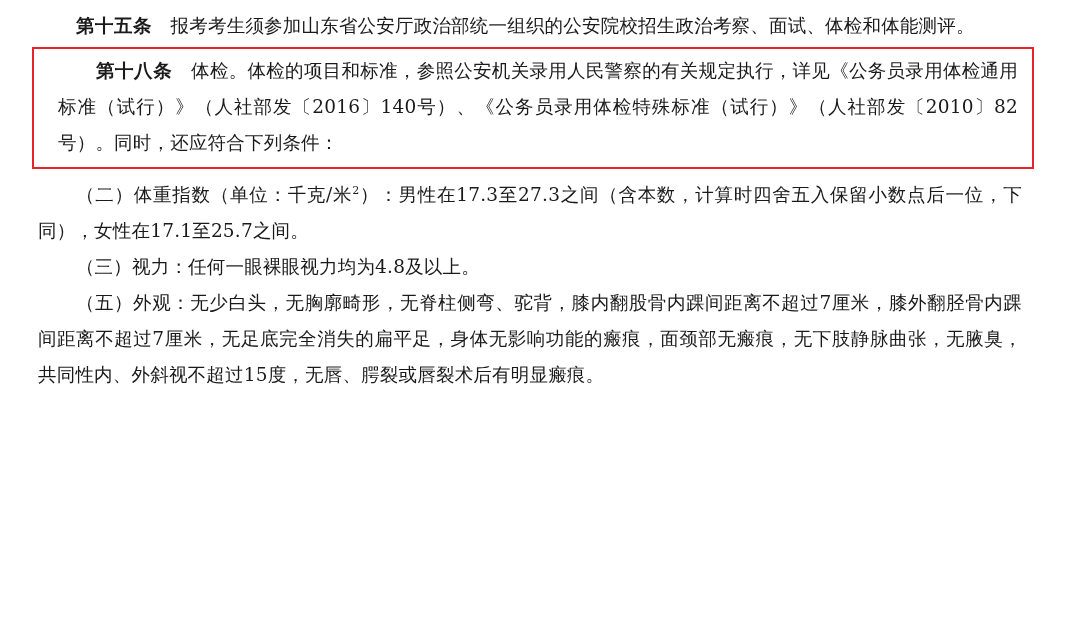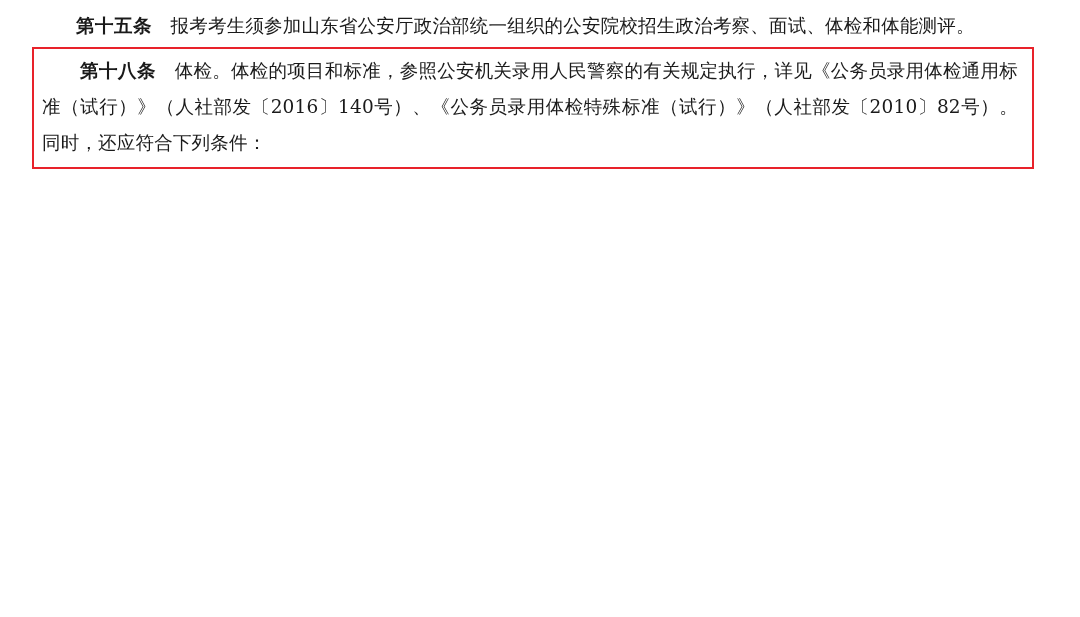--- a/index.html
+++ b/index.html
@@ -32,21 +32,21 @@
   .indent {
     text-indent: 2.05em;
   }
   .art-label {
     font-weight: bold;
     letter-spacing: 0.5px;
   }
   .highlight-box {
     border: 2px solid #e8222a;
     box-sizing: border-box;
-    padding: 4px 14px 6px 8px;
+    padding: 4px 14px 6px 24px;
     margin: 3px 0 8px -6px;
     width: 1002px;
   }
   .highlight-box .para {
     text-indent: 2.05em;
   }
   .sup {
     font-size: 11px;
     vertical-align: super;
     line-height: 0;
@@ -62,17 +62,20 @@
 
   <p class="para indent"><span class="art-label">第十五条</span><span>　报考考生须参加山东省公安厅政治部统一组织的公安院校招生政治考察、面试、体检和体能测评。</span></p>
 
 
 
   <div class="highlight-box" style="border-color: rgb(232, 34, 42);">
     <p class="para"><span class="art-label">第十八条</span><span>　体检。体检的项目和标准，参照公安机关录用人民警察的有关规定执行，详见《公务员录用体检通用标准（试行）》（人社部发〔2016〕140号）、《公务员录用体检特殊标准（试行）》（人社部发〔2010〕82号）。同时，还应符合下列条件：</span></p>
   </div>
 
 
+  <p class="para item"><span>（二）体重指数（单位：千克/米</span><span class="sup">2</span><span>）：男性在17.3至27.3之间（含本数，计算时四舍五入保留小数点后一位，下同），女性在17.1至25.7之间。</span></p>
+
+  <p class="para item"><span>（三）视力：任何一眼裸眼视力均为4.8及以上。</span></p>
 
 
-
+  <p class="para item"><span>（五）外观：无少白头，无胸廓畸形，无脊柱侧弯、驼背，膝内翻股骨内踝间距离不超过7厘米，膝外翻胫骨内踝间距离不超过7厘米，无足底完全消失的扁平足，身体无影响功能的瘢痕，面颈部无瘢痕，无下肢静脉曲张，无腋臭，共同性内、外斜视不超过15度，无唇、腭裂或唇裂术后有明显瘢痕。</span></p>
 
 </div>
 
 </body></html>

